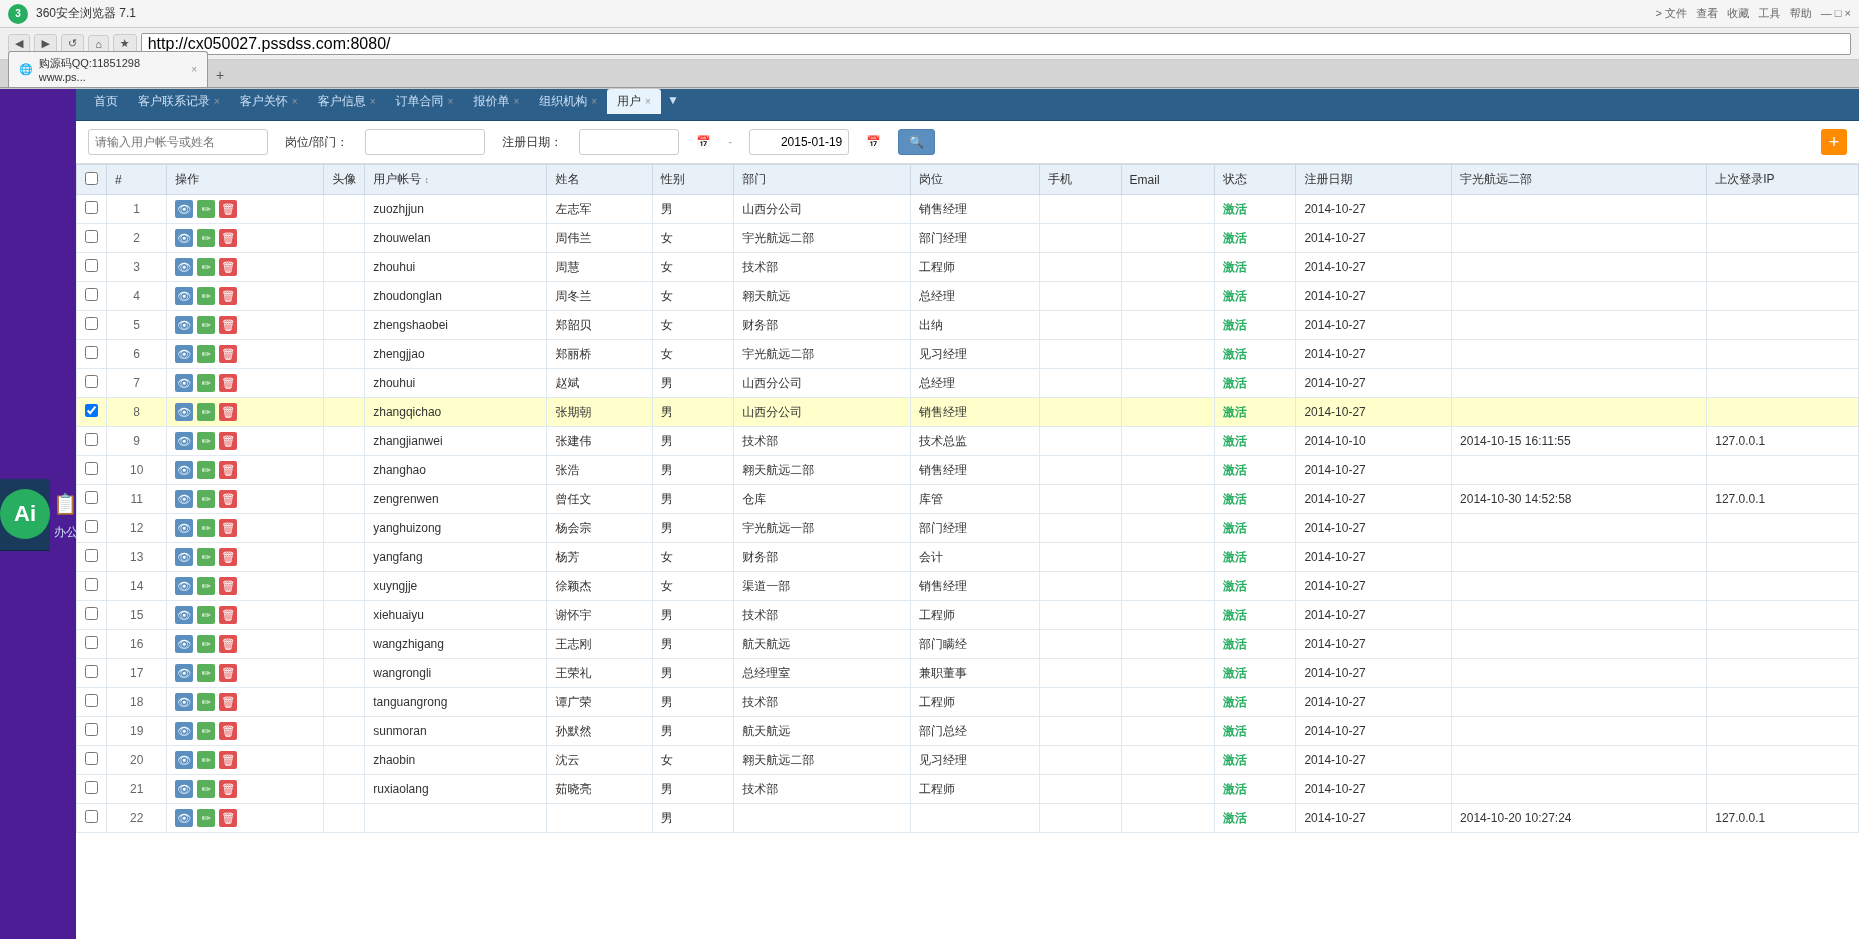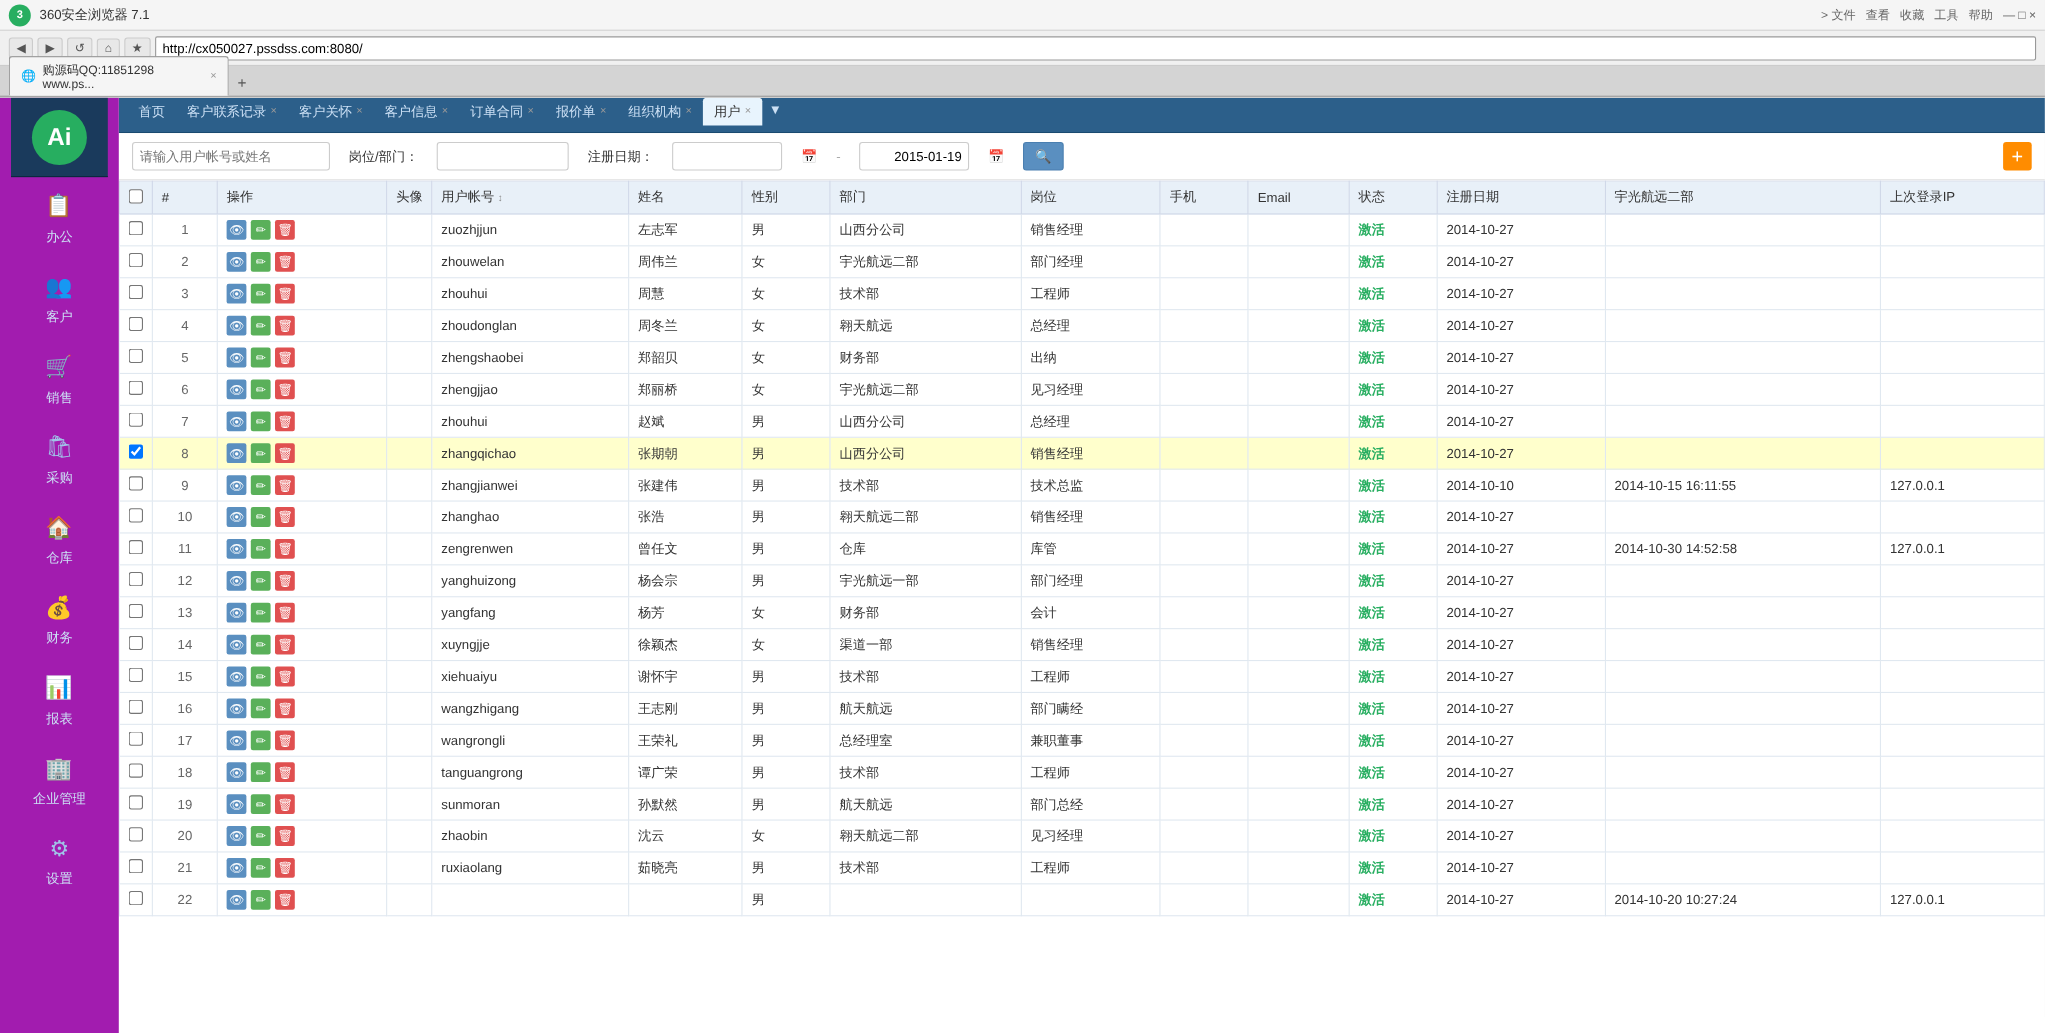--- a/index.html
+++ b/index.html
@@ -4,31 +4,31 @@
   <style>
     * { margin: 0; padding: 0; box-sizing: border-box; }
     body { font-family: 'Microsoft YaHei', Arial, sans-serif; font-size: 12px; background: #f0f0f0; width: 1859px; }
 
     
     .browser-chrome { background: #e8e8e8; border-bottom: 1px solid #ccc; }
     .title-bar { background: #f5f5f5; height: 28px; display: flex; align-items: center; padding: 0 8px; font-size: 12px; color: #333; border-bottom: 1px solid #ccc; }
     .title-bar .browser-icon { width: 20px; height: 20px; background: #27ae60; border-radius: 50%; margin-right: 8px; display: flex; align-items: center; justify-content: center; color: white; font-size: 10px; font-weight: bold; }
     .nav-bar { height: 32px; display: flex; align-items: center; padding: 0 8px; background: #f0f0f0; border-bottom: 1px solid #ccc; gap: 4px; }
     .nav-btn { background: #e8e8e8; border: 1px solid #ccc; border-radius: 3px; padding: 2px 6px; cursor: pointer; font-size: 11px; color: #555; }
-    .address-bar { flex: 1; height: 22px; border: 1px solid #999; border-radius: 2px; padding: 0 6px; font-size: 12px; background: white; }
+    .address-bar { flex: 1; height: 22px; border: 1px solid #999; border-radius: 2px; padding: 0 6px; font-size: 16px; background: white; }
     .tab-bar { height: 28px; display: flex; align-items: flex-end; padding: 0 8px; background: #d4d4d4; border-bottom: 1px solid #999; }
     .browser-tab { background: #f5f5f5; border: 1px solid #999; border-bottom: none; border-radius: 3px 3px 0 0; padding: 4px 10px; font-size: 11px; color: #333; display: flex; align-items: center; gap: 6px; cursor: pointer; max-width: 200px; }
     .browser-tab .tab-close { color: #999; font-size: 10px; cursor: pointer; }
     .tab-add { background: none; border: none; padding: 4px 8px; cursor: pointer; font-size: 14px; color: #555; }
 
     
     .app-container { display: flex; height: calc(939px - 88px); }
 
     
-    .sidebar { width: 108px; background: #a21caf; display: flex; flex-direction: column; align-items: center; padding-top: 0; }
+    .sidebar { width: 76px; background: #4c1d95; display: flex; flex-direction: row; align-items: center; padding-top: 0; }
     .sidebar-item { width: 88px; display: flex; flex-direction: column; align-items: center; justify-content: center; padding: 10px 0; cursor: pointer; color: #a0c4e8; gap: 4px; }
     .sidebar-item .si-icon { width: 32px; height: 32px; display: flex; align-items: center; justify-content: center; font-size: 20px; }
     .sidebar-item .si-label { font-size: 12px; color: #cce0f5; }
     .sidebar-logo { width: 88px; height: 72px; background: #1a3a5c; display: flex; align-items: center; justify-content: center; border-bottom: 1px solid #0d2840; }
     .sidebar-logo-circle { width: 50px; height: 50px; background: #27ae60; border-radius: 50%; display: flex; align-items: center; justify-content: center; color: white; font-size: 22px; font-weight: bold; }
 
     
     .main-content { flex: 1; display: flex; flex-direction: column; overflow: hidden; }
 
     

